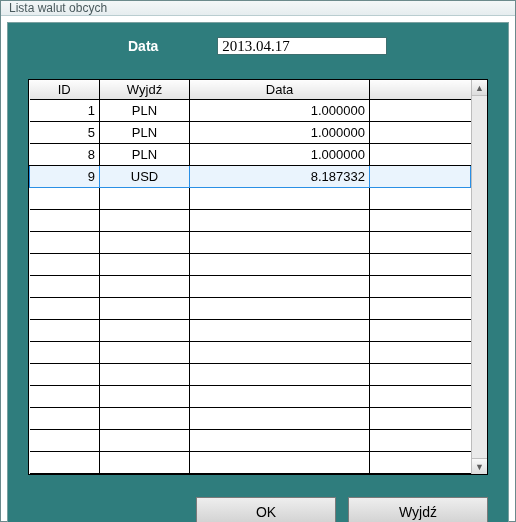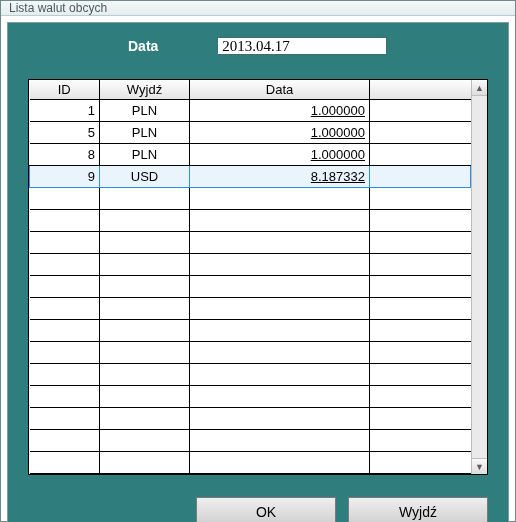--- a/index.html
+++ b/index.html
@@ -124,21 +124,21 @@
     padding: 0 4px;
     font-size: 13px;
     line-height: 20px;
     vertical-align: middle;
     background: #fff;
   }
   td:first-child { border-left: none; }
   td:last-child { border-right: none; }
   td.id { text-align: right; }
   td.code { text-align: center; }
-  td.rate { text-align: right; text-decoration: underline; }
+  td.rate { text-align: right; }
   tr.selected td {
     border: 1px solid #2a8fe5;
     background: #eaf4fd;
   }
   tr.selected td:first-child { border-left: 1px solid #2a8fe5; }
   tr.selected td:last-child { border-right: 1px solid #2a8fe5; }
   .button-row {
     display: flex;
     justify-content: flex-end;
     gap: 12px;

